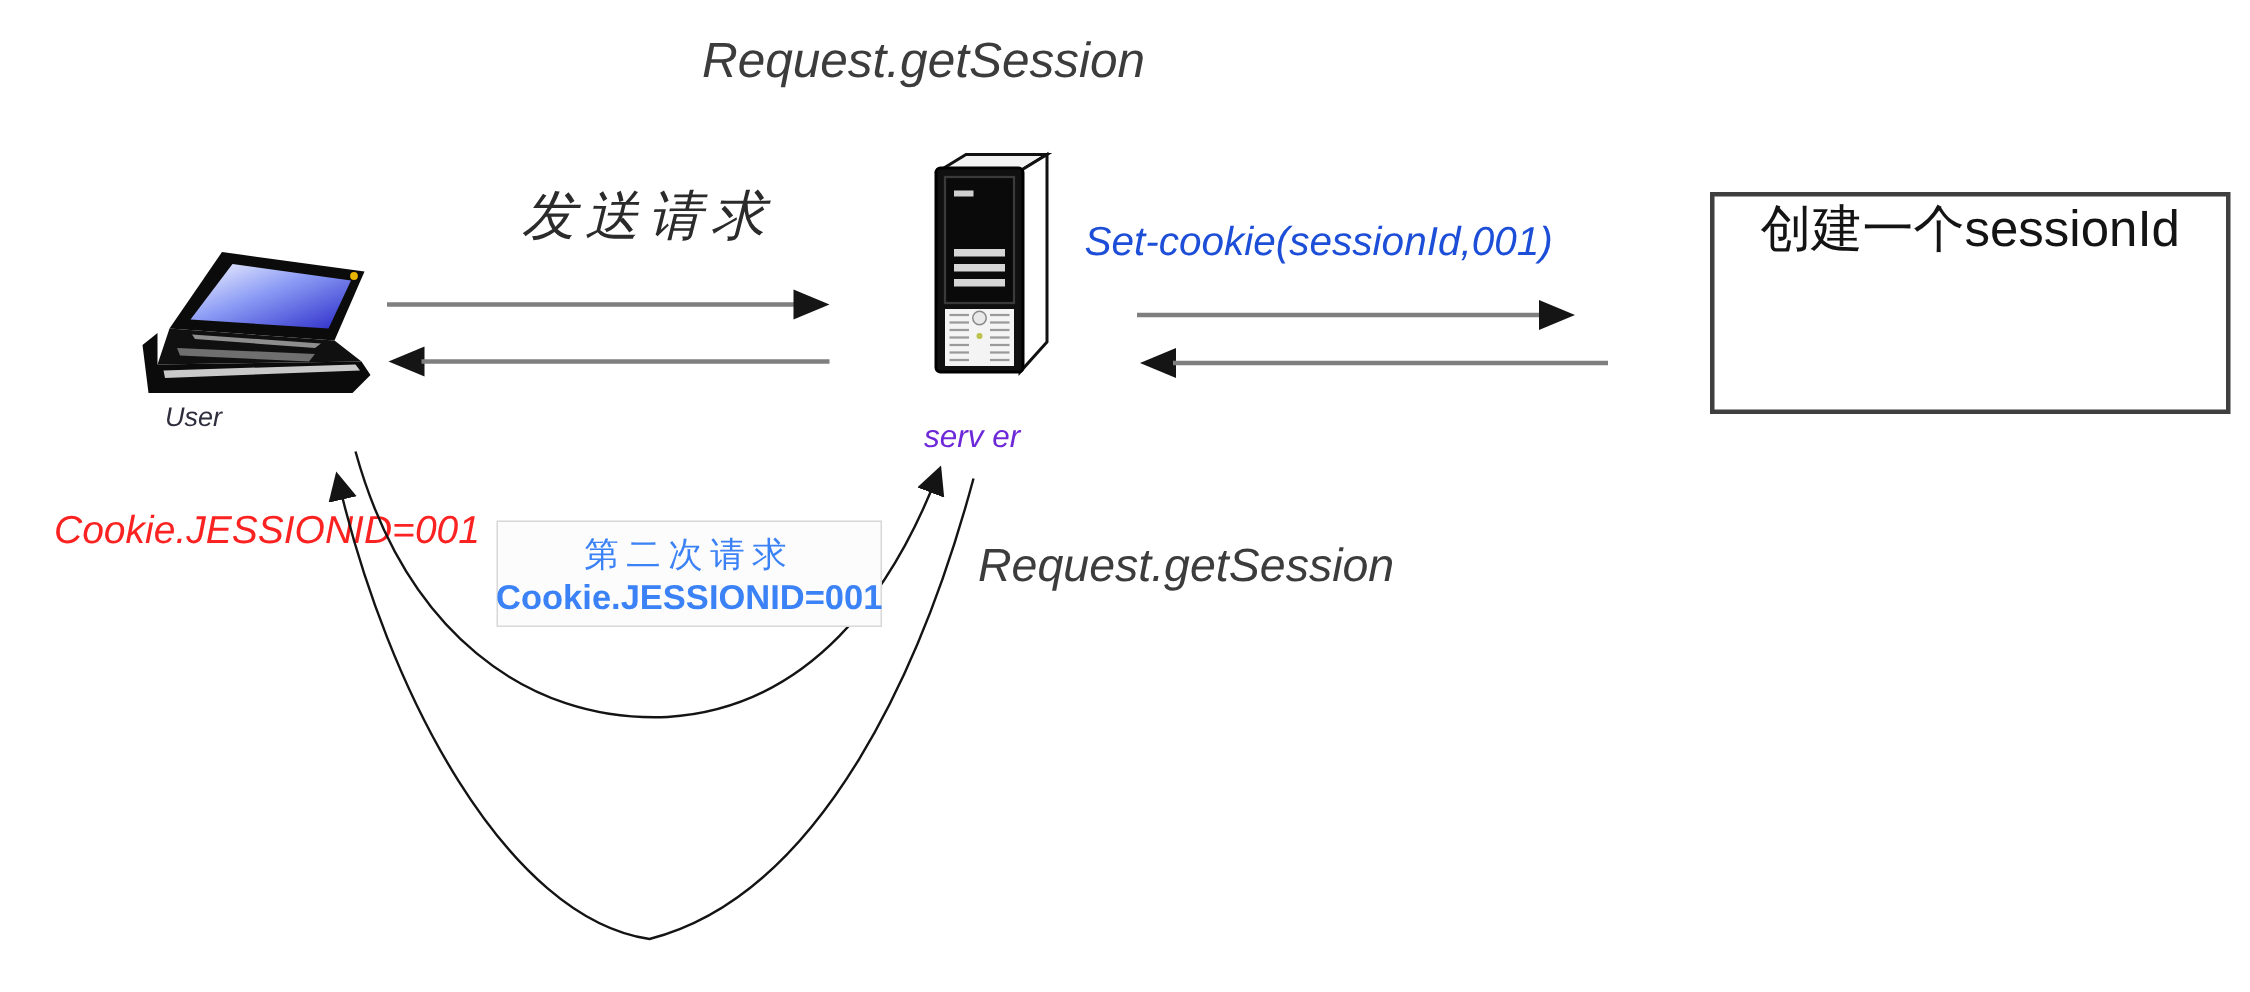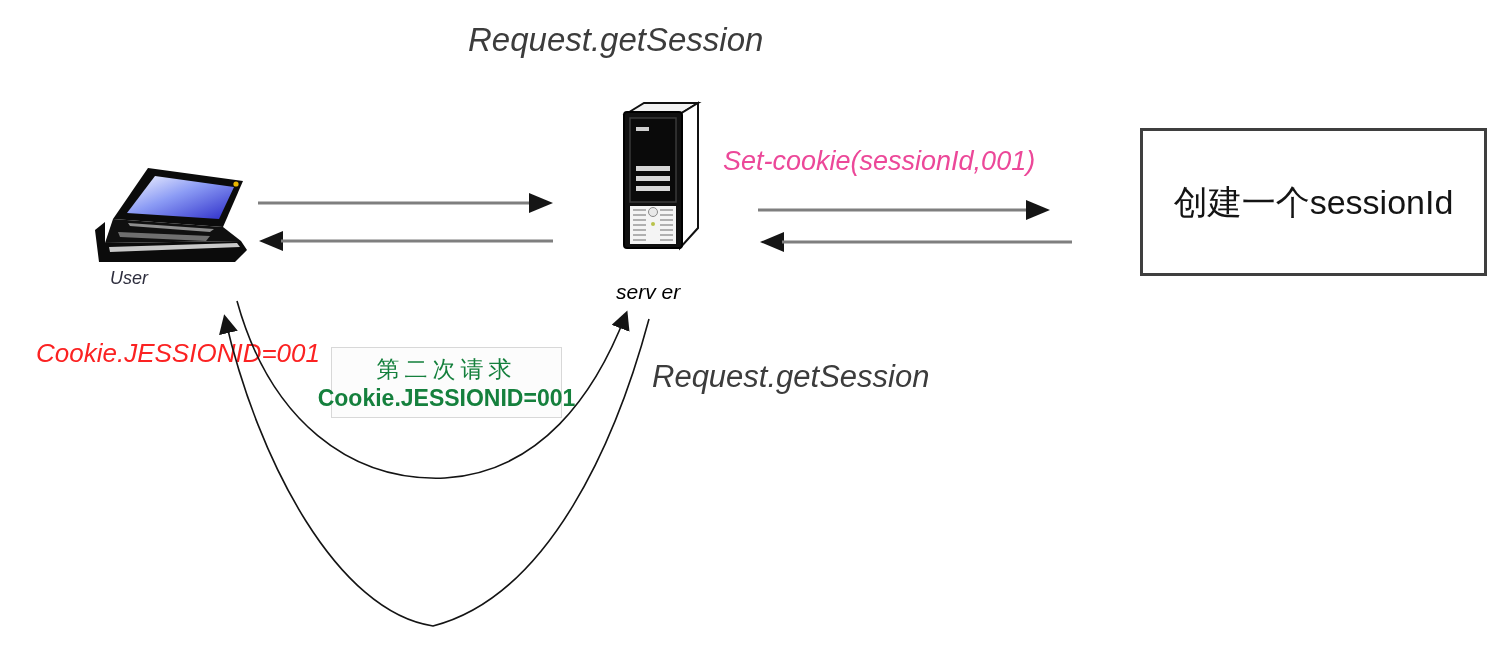--- a/index.html
+++ b/index.html
@@ -4,46 +4,47 @@
 <style>
   html,body{margin:0;padding:0;background:#ffffff;}
   .canvas{
     position:relative;width:1500px;height:661px;background:#ffffff;overflow:hidden;
     font-family:"Liberation Sans","DejaVu Sans",sans-serif;color:#262626;
   }
   .txt{position:absolute;white-space:nowrap;z-index:1;line-height:1.1;font-style:italic;}
   .gfx{position:absolute;left:0;top:0;z-index:2;pointer-events:none;}
   .diagram-title{left:468px;top:22px;font-size:33px;color:#3c3c3c;}
   .send-label{left:348px;top:124px;font-size:36px;letter-spacing:6px;color:#2b2b2b;}
-  .setcookie-label{left:723px;top:147px;font-size:27px;color:#ec4899;}
+  .setcookie-label{left:723px;top:147px;font-size:27px;color:#1d4ed8;}
   .user-label{left:110px;top:269px;font-size:18px;color:#2e2e3e;}
-  .server-label{left:616px;top:280px;font-size:21px;color:#000000;}
+  .server-label{left:616px;top:280px;font-size:21px;color:#6d28d9;}
   .cookie-label{left:36px;top:339px;font-size:26px;color:#fb2222;}
   .getsession-label{left:652px;top:360px;font-size:31px;color:#3c3c3c;}
   .create-box{
     position:absolute;left:1140px;top:128px;width:347px;height:148px;z-index:3;
     background:#ffffff;border:3px solid #3f3f3f;box-sizing:border-box;
-    display:flex;flex-direction:column;align-items:center;justify-content:center;
+    display:flex;flex-direction:column;align-items:center;
     font-size:34px;color:#141414;line-height:1.32;
   }
   .second-box{
-    position:absolute;left:331px;top:347px;width:231px;height:71px;z-index:3;
+    position:absolute;left:331px;top:347px;width:257px;height:71px;z-index:3;
     background:#fcfcfc;border:1px solid #d8d8d8;box-sizing:border-box;
     display:flex;flex-direction:column;align-items:center;justify-content:center;
-    color:#15803d;
+    color:#3b82f6;
   }
   .second-box .l1{font-size:23px;letter-spacing:5px;}
   .second-box .l2{font-size:23px;font-weight:bold;letter-spacing:0px;}
 </style>
 </head>
 <body>
 
 <div class="canvas">
 
   <div class="txt diagram-title">Request.getSession</div>
+  <div class="txt send-label">发送请求</div>
   <div class="txt setcookie-label">Set-cookie(sessionId,001)</div>
   <div class="txt user-label">User</div>
   <div class="txt server-label">serv er</div>
   <div class="txt cookie-label">Cookie.JESSIONID=001</div>
   <div class="txt getsession-label">Request.getSession</div>
 
   <svg class="gfx" width="1500" height="661" viewBox="0 0 1500 661">
     <defs>
       <linearGradient id="screenGrad" x1="0" y1="0" x2="1" y2="1">
         <stop offset="0" stop-color="#f6f7ff"></stop>

